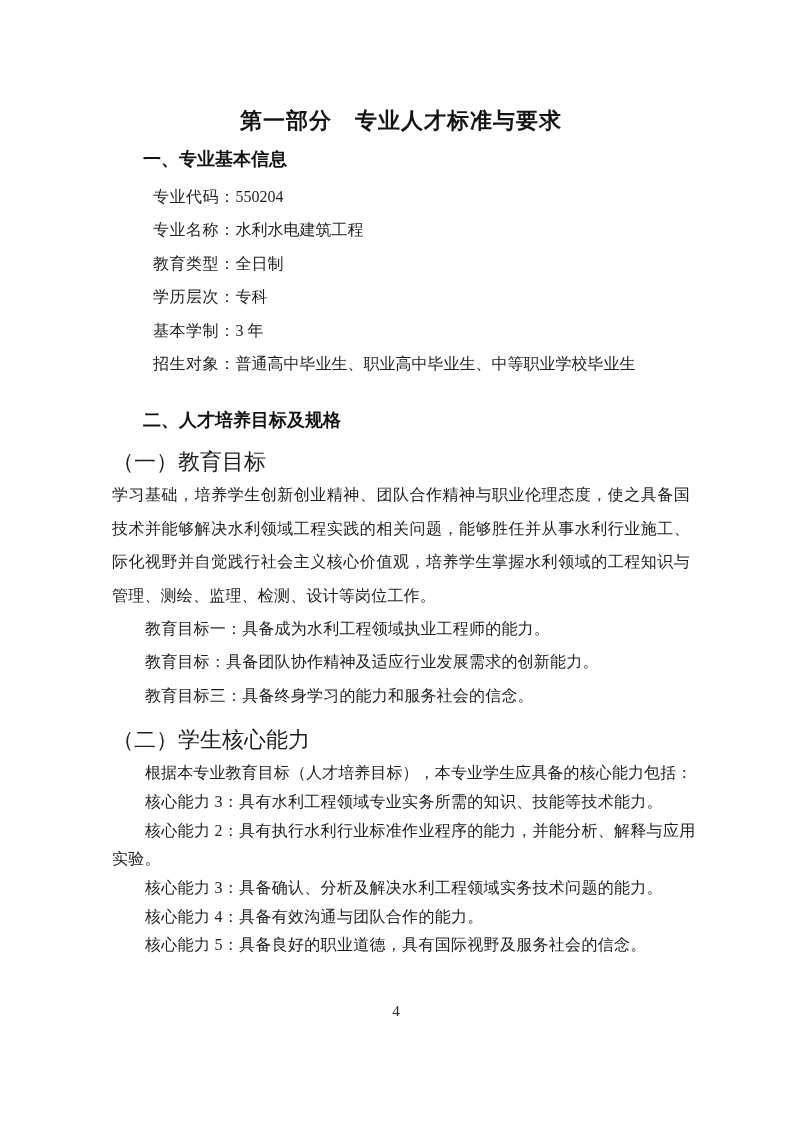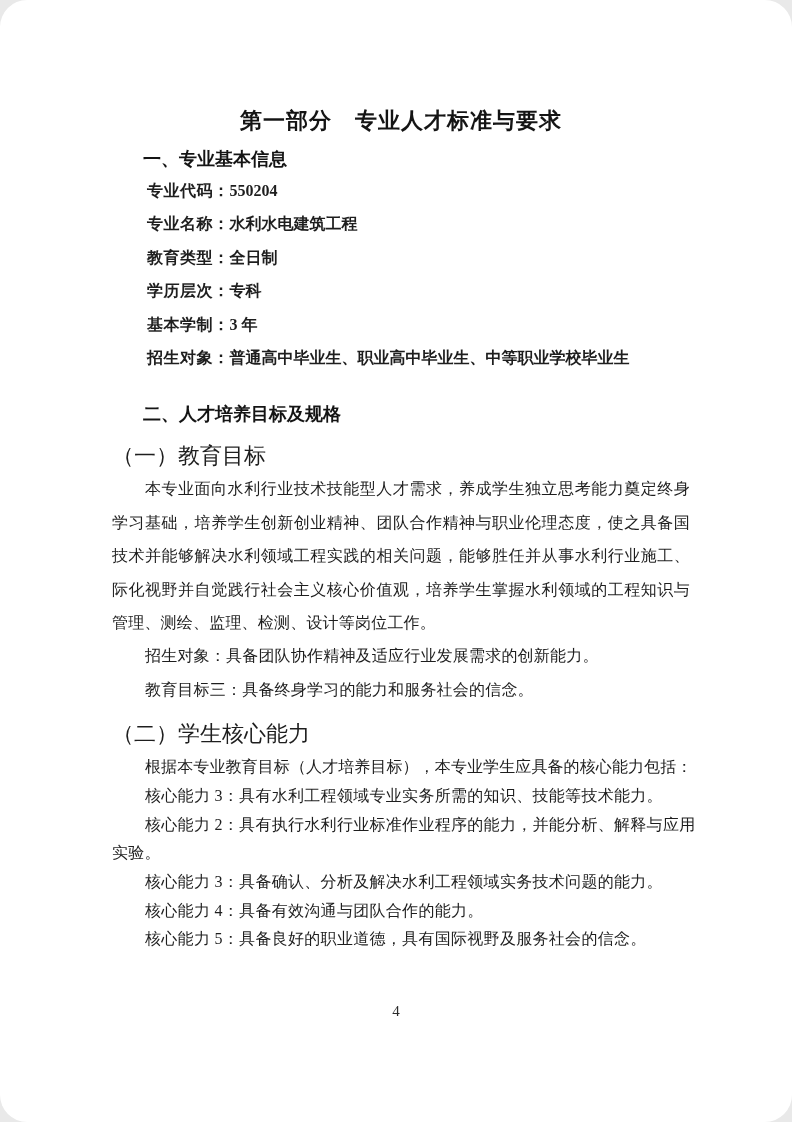--- a/index.html
+++ b/index.html
@@ -12,21 +12,20 @@
     width: 792px;
     height: 1122px;
     margin: 0 auto;
     background: #ffffff;
     box-sizing: border-box;
     padding: 0 102px 8px 112px;
     overflow: hidden;
     color: #1e1e1e;
     font-family: "Liberation Serif", "DejaVu Serif", serif;
     font-size: 16px;
-    border-radius: 27px;
   }
   
   .doc-title {
     margin: 0;
     margin-top: 106px;
     font-family: "DejaVu Sans", "Liberation Sans", sans-serif;
     font-weight: 700;
     font-size: 22px;
     line-height: 30px;
     text-align: center;
@@ -48,21 +47,21 @@
   .sec-heading.h-two { margin-top: 26px; }
   .subhead {
     margin: 0;
     font-size: 22px;
     line-height: 22px;
     white-space: nowrap;
   }
   .subhead.first  { margin-top: 18px; }
   .subhead.second { margin-top: 17px; }
   
-  .info-list { margin: 2px; font-weight: bold; }
+  .info-list { margin: 8px; }
   .info-row {
     line-height: 33.4px;
     padding-left: 33px;
     white-space: nowrap;
   }
   .info-label { letter-spacing: 0.5px; }
   
   .para  { margin-top: 5px; }
   .goals { margin-top: 0; }
   .line {
@@ -128,29 +127,29 @@
     <div class="info-row">
       <span class="info-label">招生对象：</span><span class="info-value">普通高中毕业生、职业高中毕业生、中等职业学校毕业生</span>
     </div>
   </div>
 
   <h2 class="sec-heading h-two">二、人才培养目标及规格</h2>
 
   <div class="subhead first">（一）教育目标</div>
 
   <div class="para">
-    <div class="line fill indent">本专业面向水利行业技术技能型人才需求，养成学生独立思考能力奠定终身</div>
     <div class="line fill">学习基础，培养学生创新创业精神、团队合作精神与职业伦理态度，使之具备国</div>
     <div class="line fill">技术并能够解决水利领域工程实践的相关问题，能够胜任并从事水利行业施工、</div>
     <div class="line fill">际化视野并自觉践行社会主义核心价值观，培养学生掌握水利领域的工程知识与</div>
     <div class="line">管理、测绘、监理、检测、设计等岗位工作。</div>
   </div>
 
   <div class="goals">
-    <div class="line indent">招生对象：具备团队协作精神及适应行业发展需求的创新能力。</div>
+    <div class="line indent">教育目标一：具备成为水利工程领域执业工程师的能力。</div>
+    <div class="line indent">教育目标：具备团队协作精神及适应行业发展需求的创新能力。</div>
     <div class="line indent">教育目标三：具备终身学习的能力和服务社会的信念。</div>
   </div>
 
   <div class="subhead second">（二）学生核心能力</div>
 
   <div class="intro-line">根据本专业教育目标（人才培养目标），本专业学生应具备的核心能力包括：</div>
 
   <div class="core">
     <div class="line indent">核心能力 3：具有水利工程领域专业实务所需的知识、技能等技术能力。</div>
     <div class="line indent">核心能力 2：具有执行水利行业标准作业程序的能力，并能分析、解释与应用</div>

